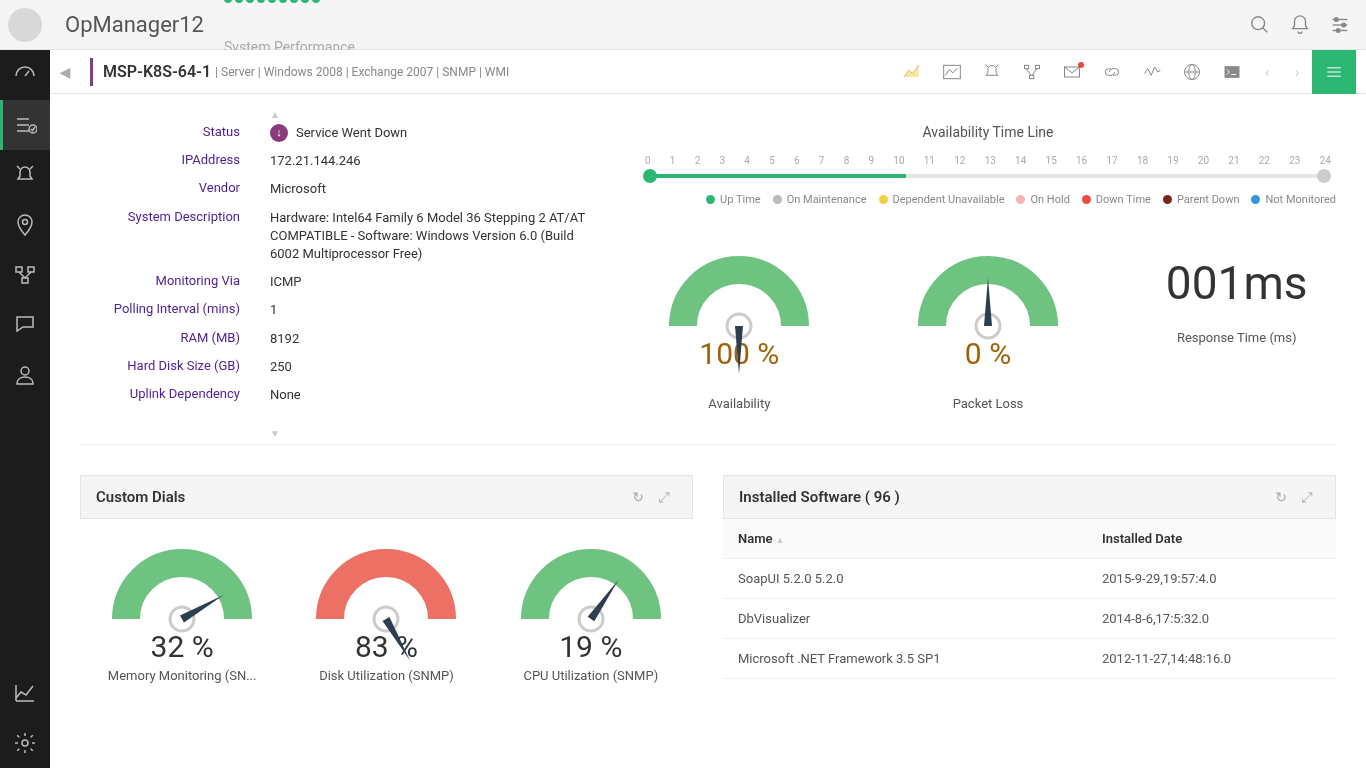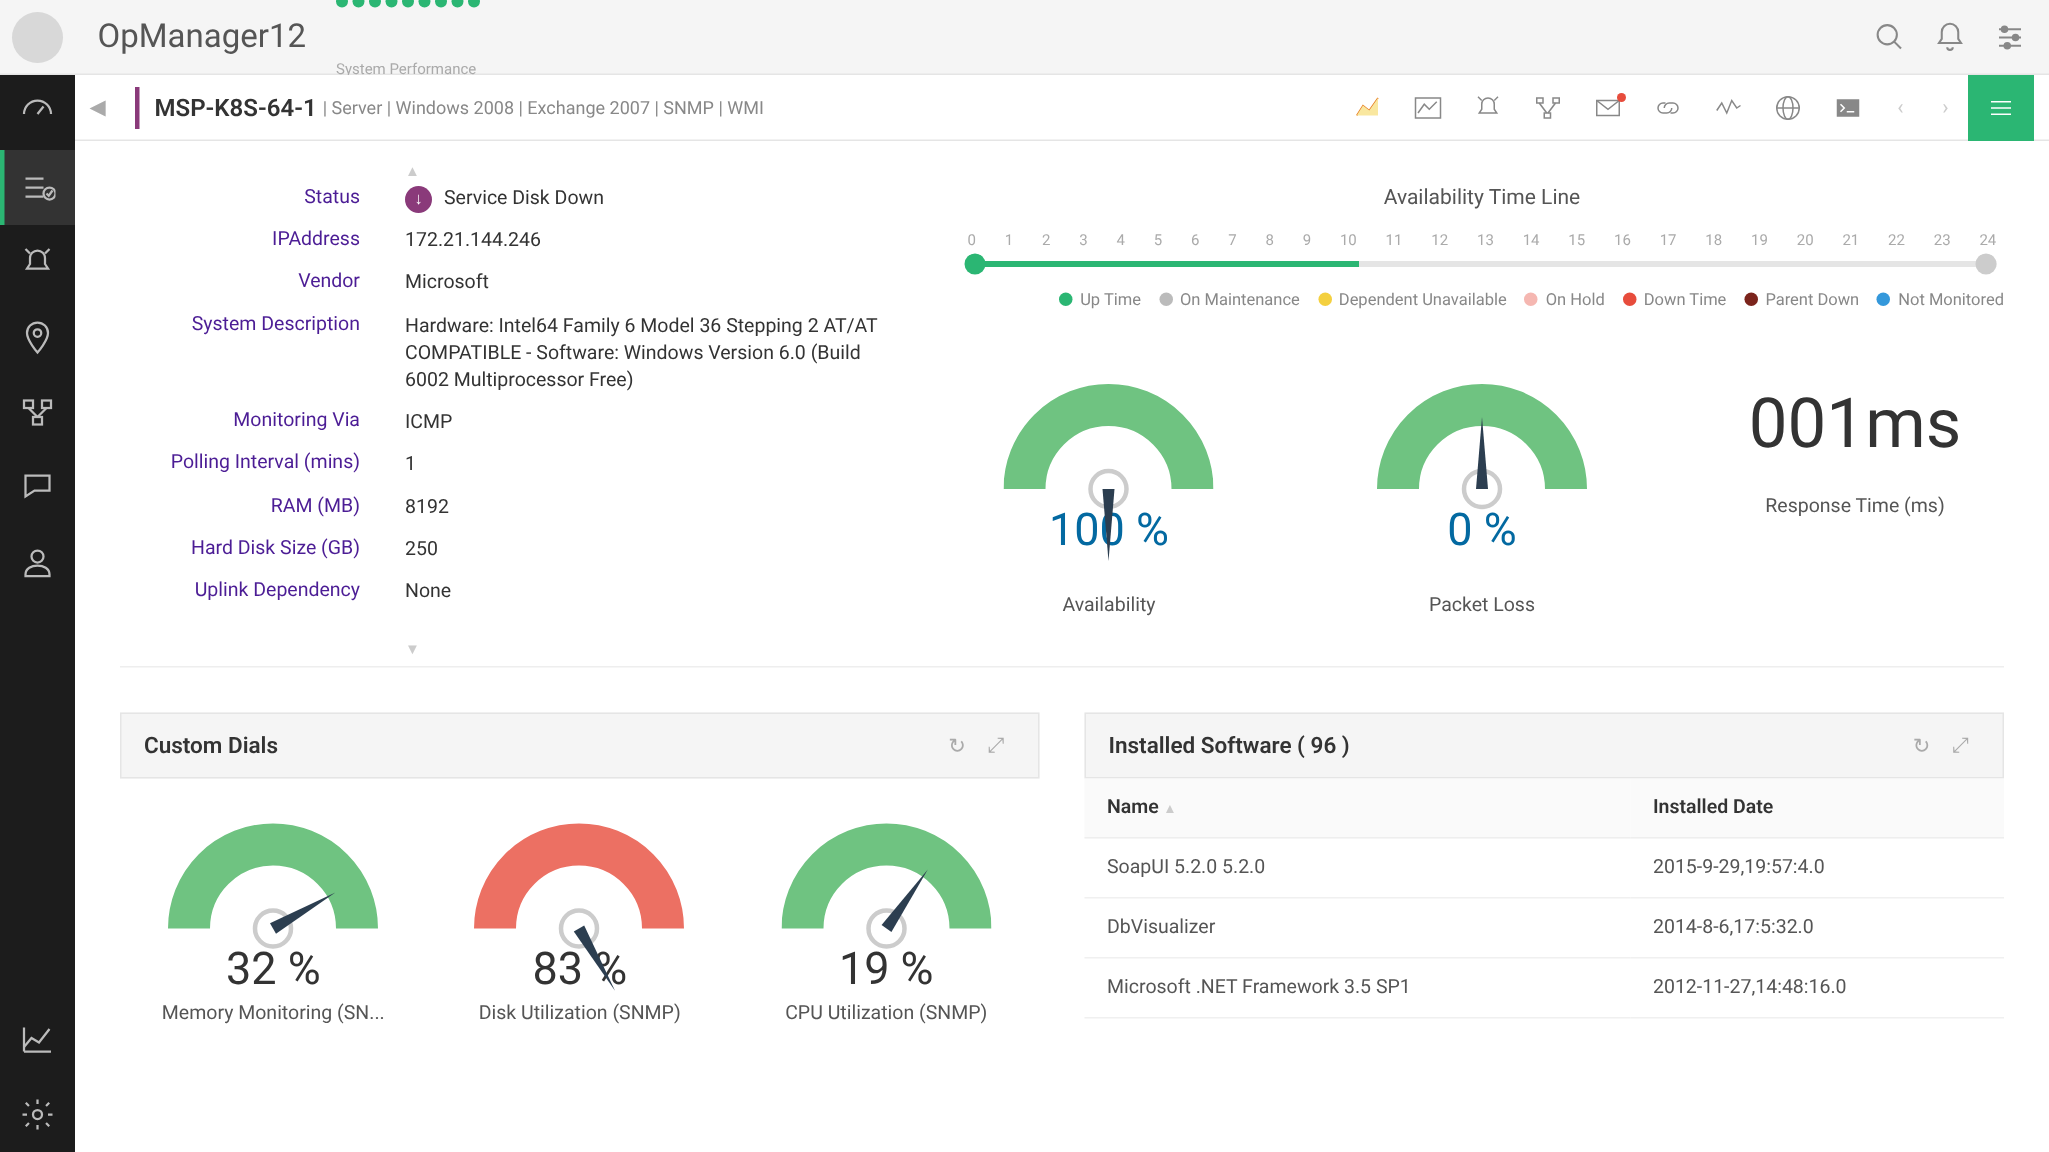--- a/index.html
+++ b/index.html
@@ -4,21 +4,21 @@
 <style>
 * { margin: 0; padding: 0; box-sizing: border-box; }
 body { font-family: -apple-system, BlinkMacSystemFont, "Segoe UI", Roboto, sans-serif; background: #fff; color: #333; font-size: 14px; overflow: hidden; }
 .topbar { height: 50px; background: #f5f5f5; border-bottom: 1px solid #e5e5e5; display: flex; align-items: center; padding: 0 6px 0 0; }
 .topbar .avatar { width: 50px; height: 50px; display: flex; align-items: center; justify-content: center; }
 .topbar .avatar-circle { width: 34px; height: 34px; border-radius: 50%; background: #d8d8d8; }
 .topbar .brand { font-size: 22px; color: #555; margin-left: 15px; }
 .topbar .perf { margin-left: 20px; display: flex; flex-direction: column; }
 .perf-dots { display: flex; gap: 3px; }
 .perf-dots span { width: 8px; height: 8px; border-radius: 50%; background: #2bb673; }
-.perf-label { font-size: 10px; color: #aaa; margin-top: 36px; }
+.perf-label { font-size: 14px; color: #aaa; margin-top: 36px; }
 .topbar .spacer { flex: 1; }
 .topbar .top-icon { width: 40px; height: 40px; display: flex; align-items: center; justify-content: center; color: #888; cursor: pointer; }
 .tool-icon { width: 22px; height: 22px; stroke: #888; fill: none; stroke-width: 1.5; }
 
 .main { display: flex; height: calc(100vh - 50px); }
 .sidebar { width: 50px; background: #1c1c1c; display: flex; flex-direction: column; }
 .sidebar .side-item { width: 50px; height: 50px; display: flex; align-items: center; justify-content: center; cursor: pointer; position: relative; }
 .sidebar .side-item.active { background: #333; }
 .sidebar .side-item.active::before { content: ''; position: absolute; left: 0; top: 0; bottom: 0; width: 3px; background: #2bb673; }
 .sidebar .side-spacer { flex: 1; }
@@ -60,21 +60,21 @@
 .tl-dot.start { left: -2px; background: #2bb673; }
 .tl-dot.end { right: 0; background: #ccc; }
 .tl-legend { display: flex; flex-wrap: wrap; gap: 12px; justify-content: flex-end; font-size: 11px; color: #888; }
 .tl-legend span { display: flex; align-items: center; gap: 5px; }
 .ldot { width: 9px; height: 9px; border-radius: 50%; display: inline-block; }
 
 .gauges-row { display: flex; justify-content: center; gap: 50px; margin-top: 40px; }
 .gauge { text-align: center; flex: 1; }
 .gauge-arc { width: 140px; height: 85px; margin: 0 auto; position: relative; }
 .gauge-svg { width: 140px; height: 140px; }
-.gauge-val { font-size: 30px; color: #0369a1; margin-top: 5px; }
+.gauge-val { font-size: 30px; color: #a16207; margin-top: 5px; }
 .gauge-label { font-size: 13px; color: #555; margin-top: 25px; }
 .response-box { text-align: center; flex: 1; }
 .response-val { font-size: 46px; color: #333; margin-top: 10px; }
 .response-label { font-size: 13px; color: #555; margin-top: 20px; }
 
 .panels-row { display: flex; gap: 30px; }
 .panel { flex: 1; }
 .panel-header { height: 44px; background: #f5f5f5; border: 1px solid #e5e5e5; display: flex; align-items: center; padding: 0 15px; }
 .panel-title { font-size: 15px; font-weight: 600; color: #333; }
 .panel-header .spacer { flex: 1; }
@@ -282,21 +282,21 @@
     </div>
 
     <div class="body-area">
       <div class="top-panel">
         <div class="info-col">
           <div class="arrow-up">▲</div>
           <div class="info-row">
               <div class="info-label">Status</div>
               <div class="info-value status-val">
                 <span class="status-icon">↓</span>
-                <span>Service Disk Down</span>
+                <span>Service Went Down</span>
               </div>
             </div>
           <div class="info-row">
               <div class="info-label">IPAddress</div>
               <div class="info-value">172.21.144.246</div>
             </div>
           <div class="info-row">
               <div class="info-label">Vendor</div>
               <div class="info-value">Microsoft</div>
             </div>

